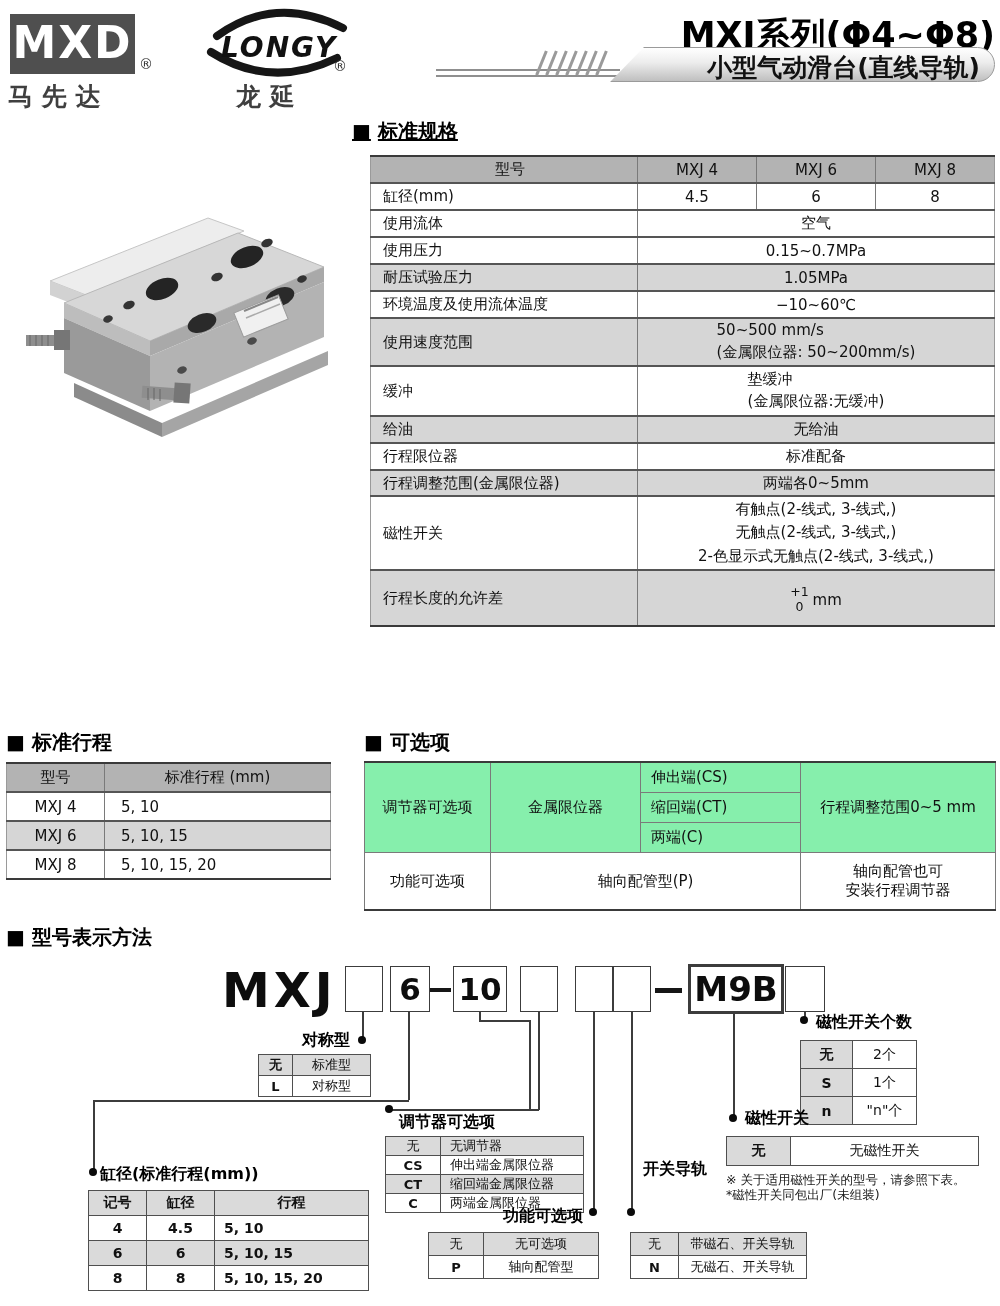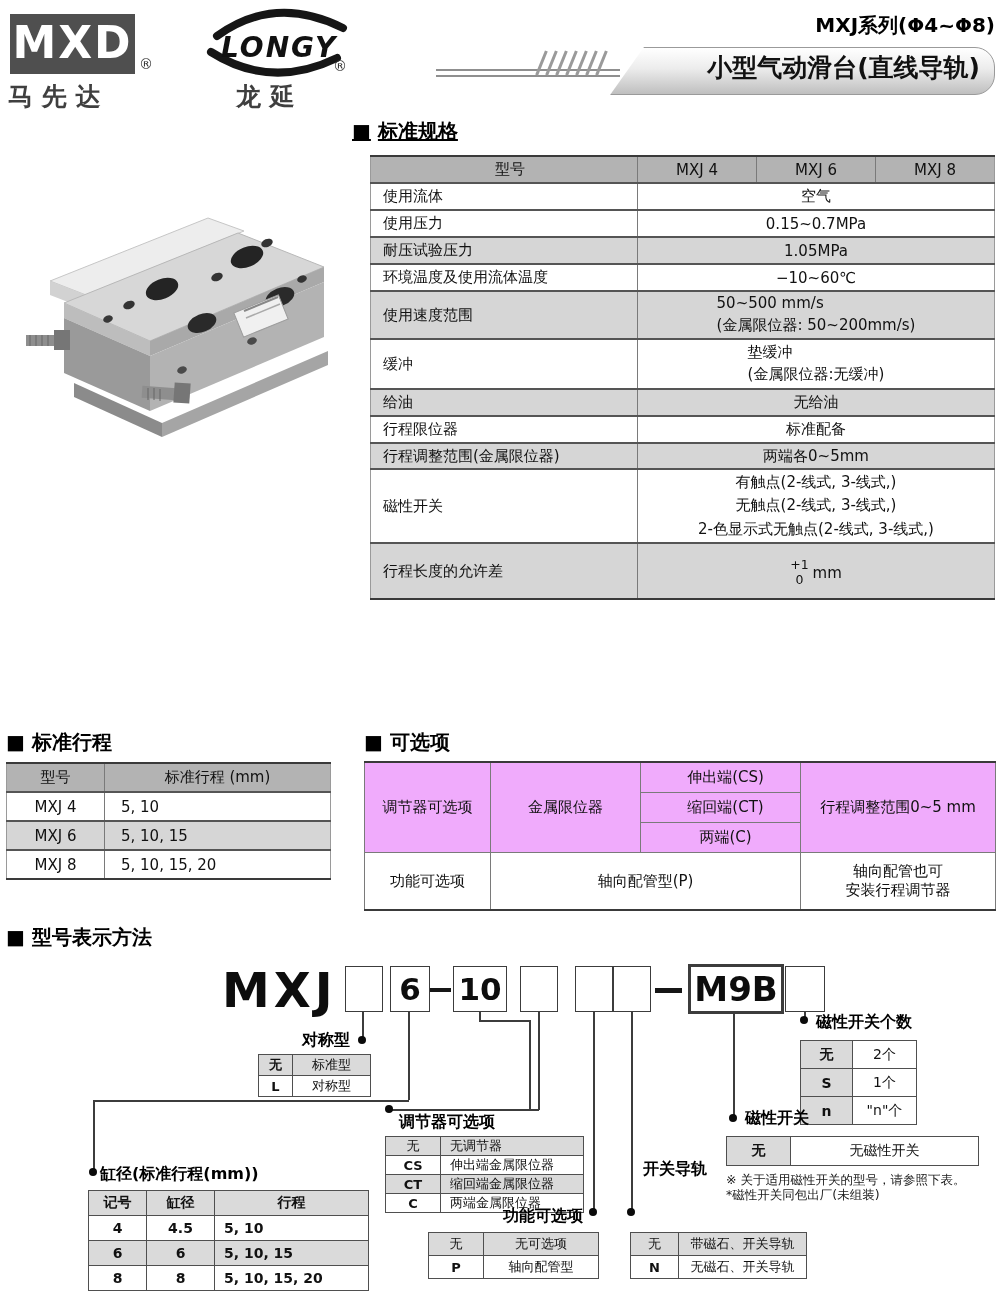--- a/index.html
+++ b/index.html
@@ -9,27 +9,27 @@
 
   
   .mxd-box{left:10px;top:14px;width:125px;height:60px;background:#4f4f4f;
            color:#fff;font-weight:bold;font-size:44px;line-height:58px;text-align:center;letter-spacing:2px;}
   .reg{font-size:14px;color:#333;font-weight:normal;}
   .mxd-reg{left:139px;top:56px;}
   .mxd-cn{left:8px;top:80px;width:150px;font-size:25px;font-weight:bold;color:#3f3f3f;}
   .longy-svg{left:205px;top:6px;}
   .longy-reg{left:333px;top:58px;}
   .longy-cn{left:236px;top:80px;font-size:25px;font-weight:bold;color:#3f3f3f;}
-  .series-title{left:540px;top:12px;width:455px;text-align:right;font-size:20px;font-weight:bold;color:#000;}
+  .series-title{left:540px;top:12px;width:455px;text-align:right;font-size:35px;font-weight:bold;color:#000;}
   .hline{height:2px;background:#8f8f8f;}
   .banner-line1{left:436px;top:69px;width:184px;}
   .banner-line2{left:436px;top:75px;width:184px;}
   .slash{width:2.5px;height:26px;background:#9a9a9a;transform:rotate(22deg);position:absolute;top:0;}
   .slashes{left:540px;top:50px;width:80px;height:30px;}
-  .banner-pill{left:610px;top:47px;width:385px;height:48px;border:1px solid #9a9a9a;
+  .banner-pill{left:610px;top:47px;width:385px;height:35px;border:1px solid #9a9a9a;
                border-radius:0 20px 20px 0;clip-path:polygon(34px 0,100% 0,100% 100%,0 100%);
                background:linear-gradient(180deg,#ffffff 0%,#ececec 45%,#bfbfbf 100%);
                text-align:right;font-size:25px;font-weight:bold;line-height:40px;padding-right:14px;box-sizing:border-box;}
 
   
   .sh{font-size:20px;font-weight:bold;color:#000;}
   .sh .mk{margin-right:7px;}
 
   
   table.spec{border-collapse:collapse;table-layout:fixed;font-size:15px;color:#111;
@@ -53,21 +53,21 @@
   .stk td{border-top:2px solid #555;height:27px;text-align:center;padding:0;}
   .stk tr:first-child td{border-top:2px solid #3a3a3a;background:#b3b3b3;}
   .stk td + td{border-left:1px solid #7a7a7a;}
   .stk tr.g td{background:#d6d6d6;}
   .stk .vl{text-align:left;padding-left:16px;}
 
   
   table.opt{border-collapse:collapse;table-layout:fixed;font-size:15px;
             border-top:2px solid #3a3a3a;border-bottom:2px solid #3a3a3a;}
   .opt td{border:1px solid #7a7a7a;text-align:center;padding:0;vertical-align:middle;}
-  .opt tr.g td{background:#f0abfc;text-align:center;}
+  .opt tr.g td{background:#86efac;}
   .opt .subc{text-align:left;padding-left:10px;height:29px;}
   .opt tr.r2 td{height:56px;background:#fff;}
 
   
   .mxj-prefix{left:222px;top:962px;font-size:48px;font-weight:bold;letter-spacing:4px;color:#0d0d0d;}
   .mbx{position:absolute;top:966px;height:44px;border:1.5px solid #3c3c3c;background:#fff;
        text-align:center;font-weight:bold;font-size:31px;line-height:44px;color:#0d0d0d;}
   .mbx.big{top:964px;border-width:3px;font-size:34px;}
   .mdash{position:absolute;top:988px;height:4px;background:#161616;}
   .vln{position:absolute;width:1.5px;background:#3c3c3c;}
@@ -167,20 +167,26 @@
         <col style="width:119px">
       </colgroup>
     <tbody>
         <tr class="th">
       <td class="lc" style="text-align:center">型号</td>
       <td>MXJ 4</td>
       <td>MXJ 6</td>
       <td>MXJ 8</td>
     </tr>
     <tr>
+      <td class="lc">缸径(mm)</td>
+      <td>4.5</td>
+      <td>6</td>
+      <td>8</td>
+    </tr>
+    <tr>
       <td class="lc">使用流体</td>
       <td colspan="3">空气</td>
     </tr>
     <tr>
       <td class="lc">使用压力</td>
       <td colspan="3">0.15~0.7MPa</td>
     </tr>
     <tr class="g">
       <td class="lc">耐压试验压力</td>
       <td colspan="3">1.05MPa</td>

